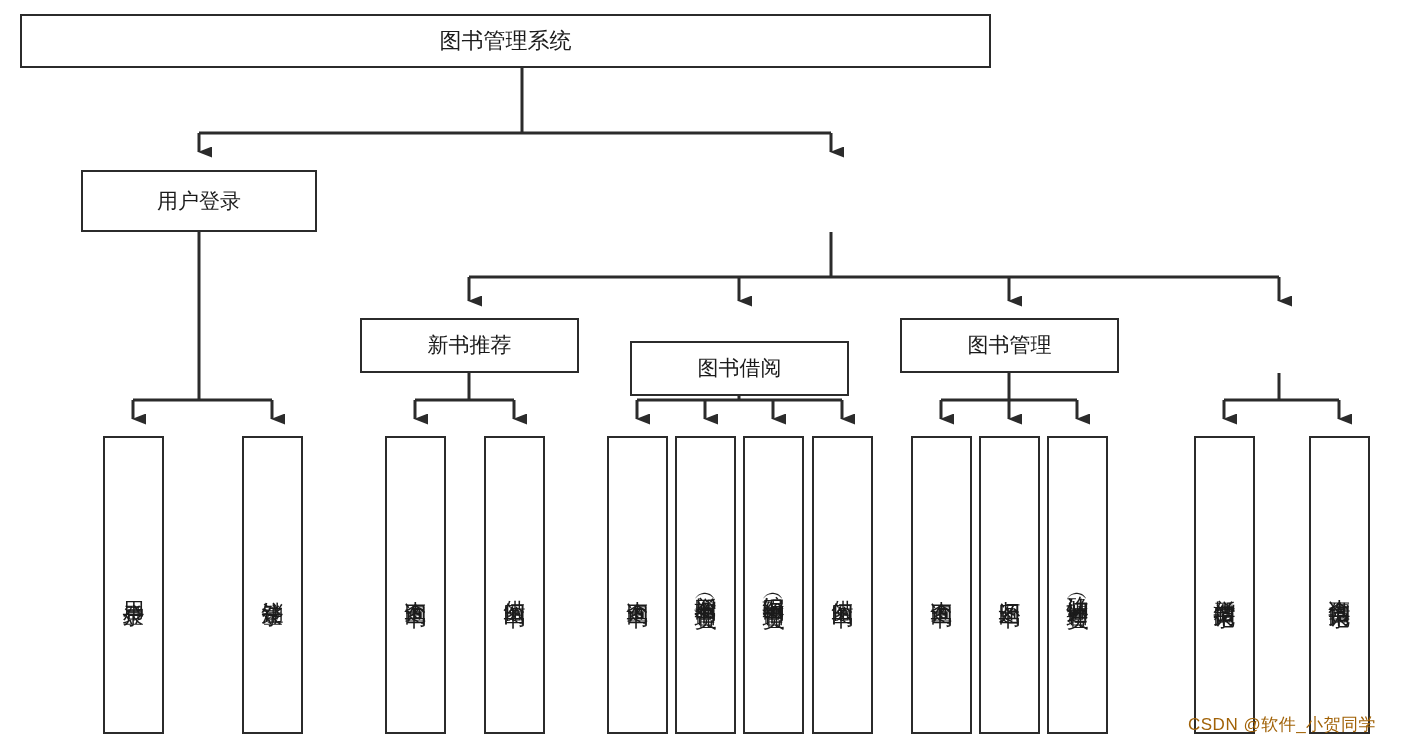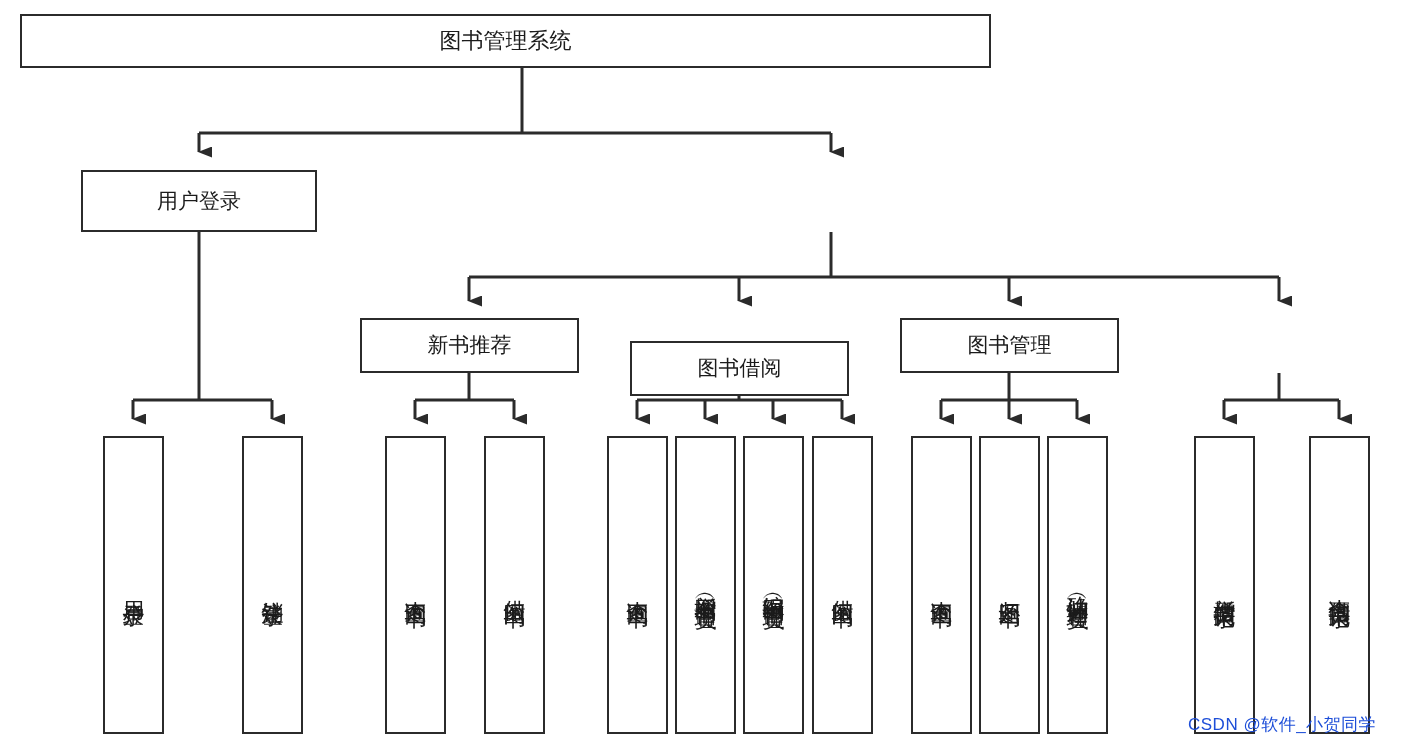--- a/index.html
+++ b/index.html
@@ -64,21 +64,21 @@
     letter-spacing: 2px;
     line-height: 1;
     white-space: nowrap;
     display: block;
   }
   .watermark {
     position: absolute;
     left: 1188px;
     top: 713px;
     font-size: 17px;
-    color: #1d4ed8;
+    color: #a16207;
     letter-spacing: 0.5px;
     z-index: 3;
     white-space: nowrap;
     font-family: "Liberation Sans", "DejaVu Sans", sans-serif;
   }
 </style>
 </head>
 <body>
 
 <div id="diagram-root">

